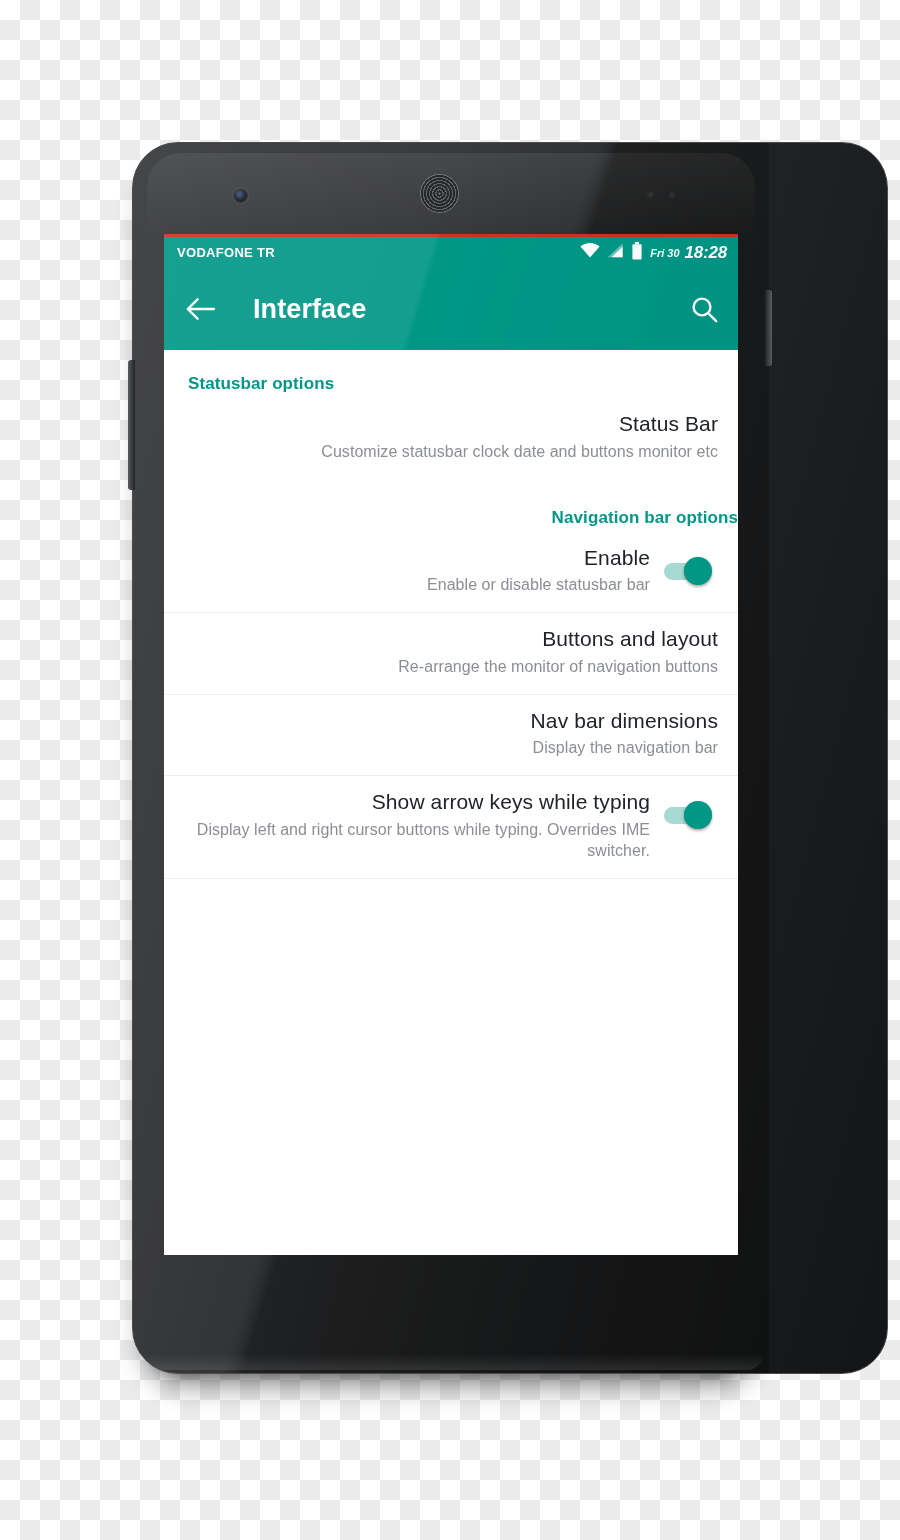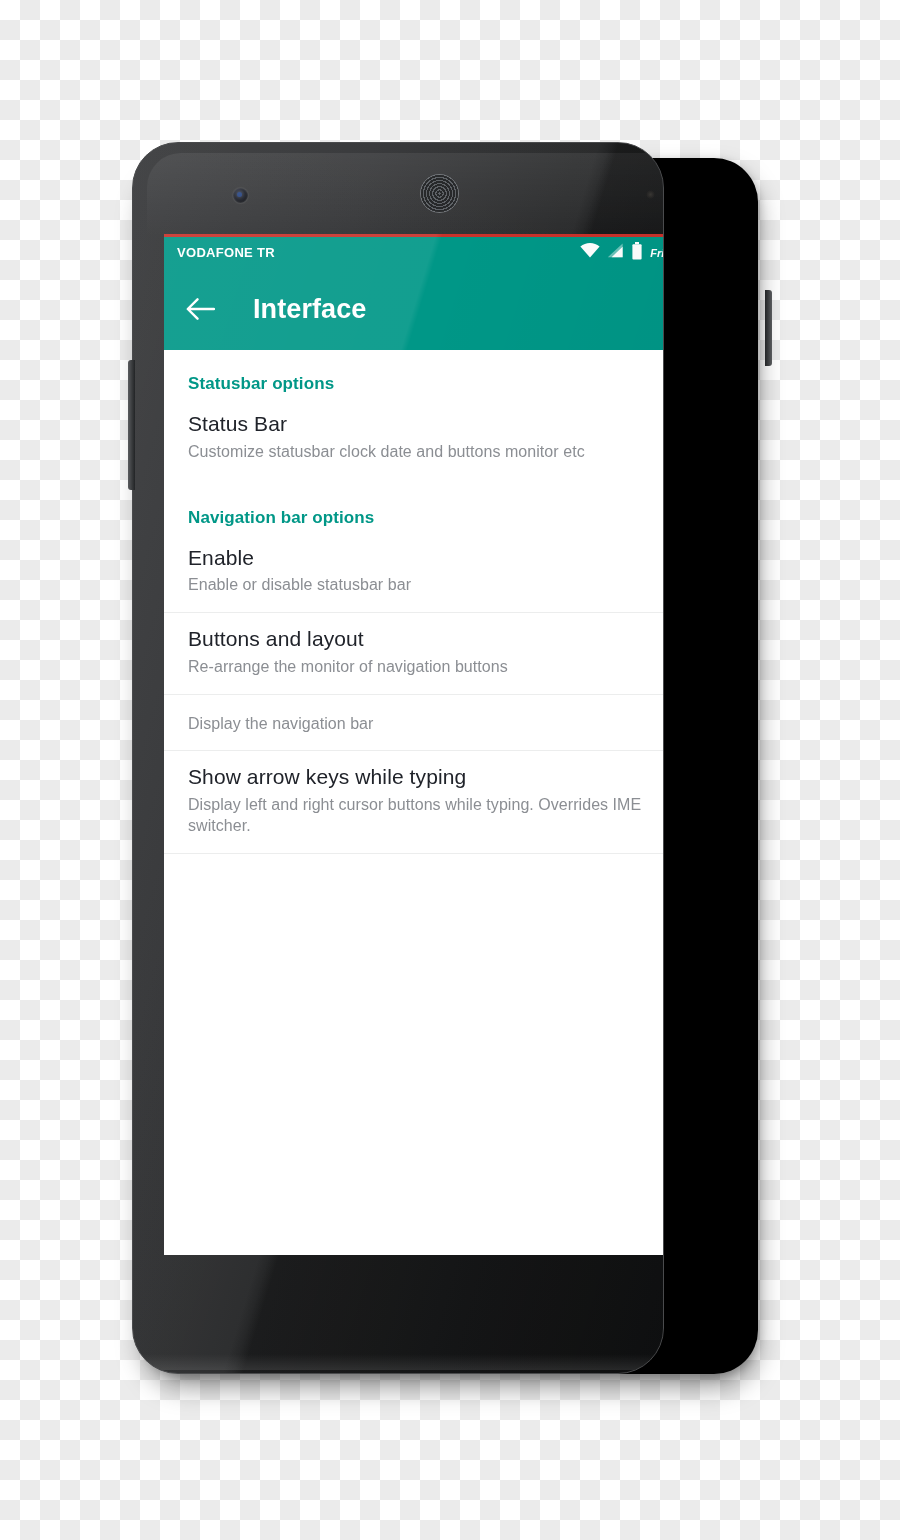--- a/index.html
+++ b/index.html
@@ -39,21 +39,21 @@
     height: 1216px;
     border-radius: 44px;
     box-shadow: 0 14px 26px rgba(0,0,0,0.38), 0 4px 10px rgba(0,0,0,0.25);
     background: #000;
   }
 
   #phone-body {
     position: absolute;
     left: 0;
     top: 0;
-    width: 532px;
+    width: 756px;
     height: 1232px;
     border-radius: 46px;
     background:
       linear-gradient(105deg, #3a3b3d 0%, #303133 28%, #232425 52%, #1b1c1d 75%, #141516 100%);
     border: 1px solid #4a4b4d;
     overflow: hidden;
   }
 
   
   #glass-sheen {
@@ -238,29 +238,29 @@
     position: relative;
   }
 
   .section-header {
     font-size: 17px;
     font-weight: bold;
     color: #009787;
     padding: 24px 0 4px 24px;
     letter-spacing: 0.1px;
   }
-  .section-header.tight { padding-top: 29px; }
+  .section-header.tight { padding-top: 29px; text-align: right; }
 
   .pref-row {
     display: flex;
     align-items: flex-start;
     padding: 14px 20px 16px 24px;
     position: relative;
   }
-  .pref-texts { flex: 1; min-width: 0; }
+  .pref-texts { flex: 1; min-width: 0; text-align: right; }
   .pref-title {
     font-size: 21px;
     color: #20232a;
     line-height: 1.18;
     letter-spacing: 0.1px;
   }
   .pref-summary {
     font-size: 16px;
     color: #8b8e93;
     line-height: 1.30;
@@ -393,20 +393,21 @@
           <div class="pref-texts">
             <div class="pref-title">Buttons and layout</div>
             <div class="pref-summary">Re-arrange the monitor of navigation buttons</div>
           </div>
         </div>
 
         <div class="divider"></div>
 
         <div class="pref-row">
           <div class="pref-texts">
+            <div class="pref-title">Nav bar dimensions</div>
             <div class="pref-summary">Display the navigation bar</div>
           </div>
         </div>
 
         <div class="divider"></div>
 
         <div class="pref-row">
           <div class="pref-texts">
             <div class="pref-title">Show arrow keys while typing</div>
             <div class="pref-summary">Display left and right cursor buttons while typing. Overrides IME switcher.</div>

